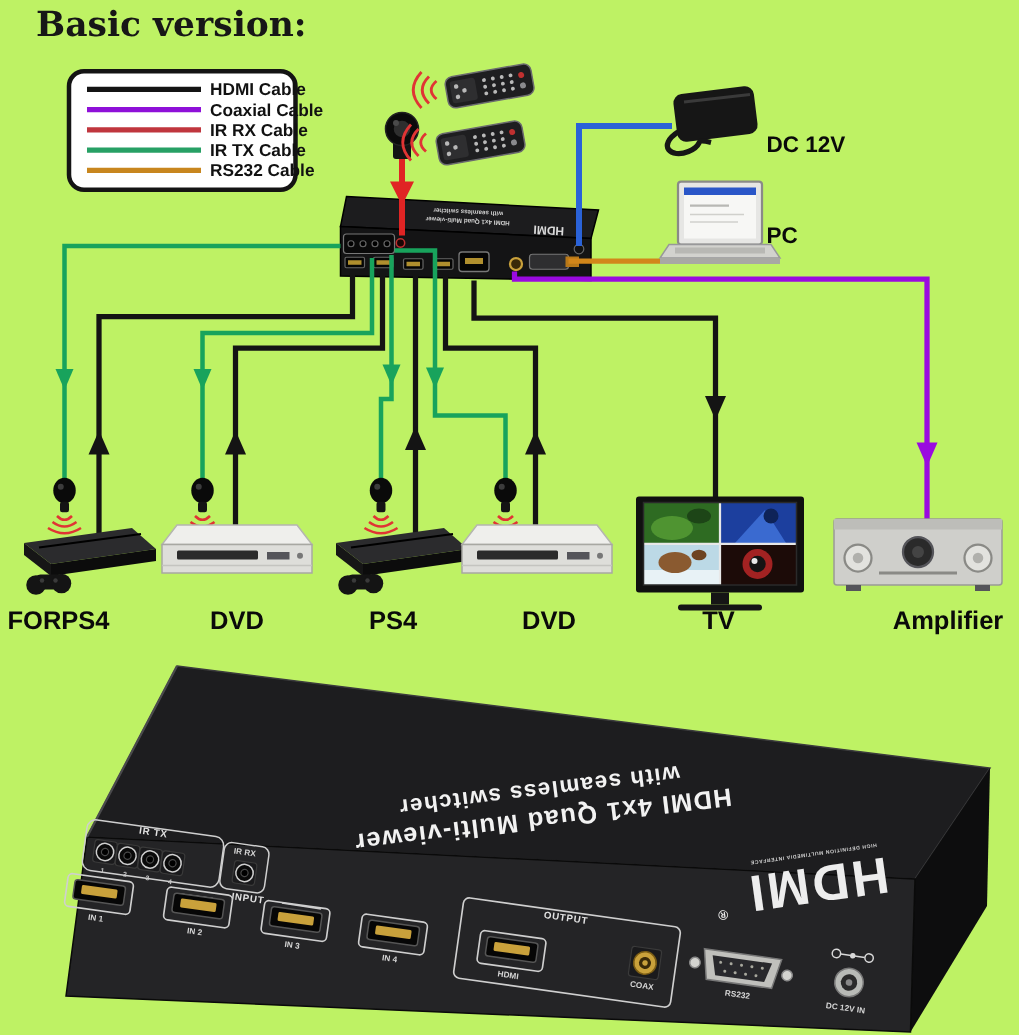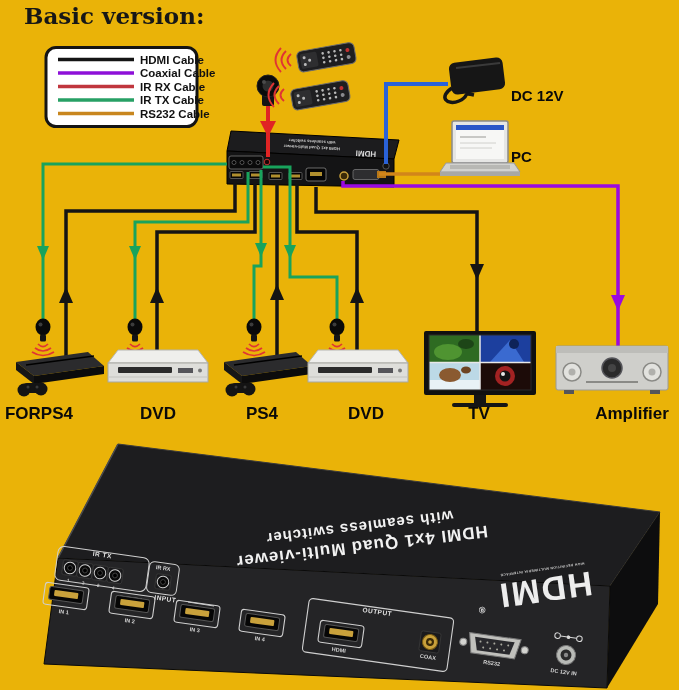--- a/index.html
+++ b/index.html
@@ -1,16 +1,16 @@
 <!DOCTYPE html>
 <html><head>
 <meta charset="utf-8">
 <style>
   html,body{margin:0;padding:0;background:#ffffff;}
-  #stage{position:relative;width:679px;height:690px;background:#eab308;overflow:hidden;}
+  #stage{position:relative;width:679px;height:690px;background:#bef264;overflow:hidden;}
   svg text{user-select:none;}
   .t-title{font:bold 23px "DejaVu Serif",serif;fill:#171717;}
   .t-legend{font:bold 11.5px "Liberation Sans",sans-serif;fill:#111;}
   .t-dev{font:bold 17px "Liberation Sans",sans-serif;fill:#0a0a0a;text-anchor:middle;}
   .t-dev2{font:bold 15px "Liberation Sans",sans-serif;fill:#0a0a0a;}
   .sw-txt{font:bold 4.2px "Liberation Sans",sans-serif;fill:#cfcfcf;text-anchor:middle;}
   .sw-logo{font:bold 8px "Liberation Sans",sans-serif;fill:#d8d8d8;text-anchor:middle;}
   .top-txt1{font:bold 17px "Liberation Sans",sans-serif;fill:#f2f2f2;text-anchor:middle;letter-spacing:1px;}
   .top-txt2{font:bold 15px "Liberation Sans",sans-serif;fill:#f2f2f2;text-anchor:middle;letter-spacing:1px;}
   .p-lbl{font:bold 6.5px "Liberation Sans",sans-serif;fill:#e2e2e2;text-anchor:middle;letter-spacing:.5px;}

